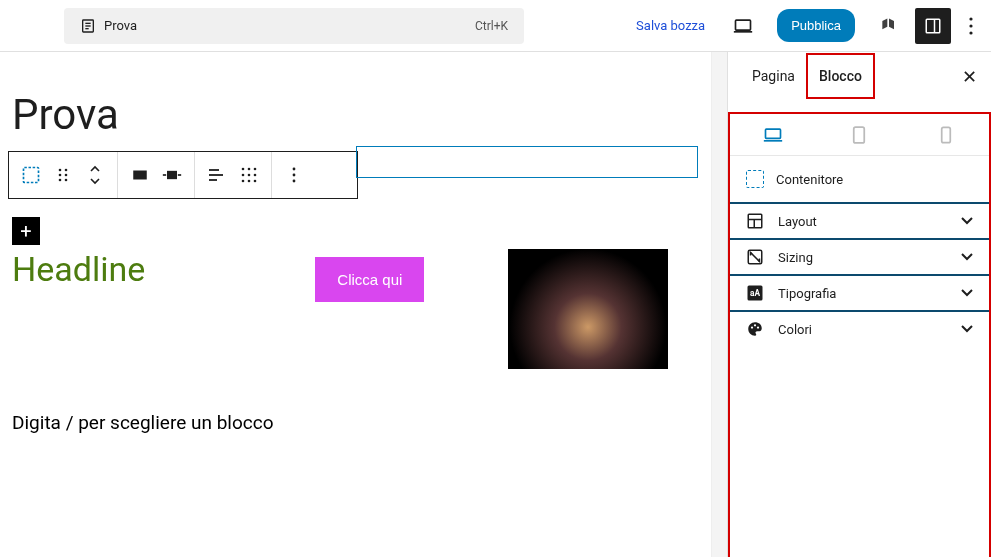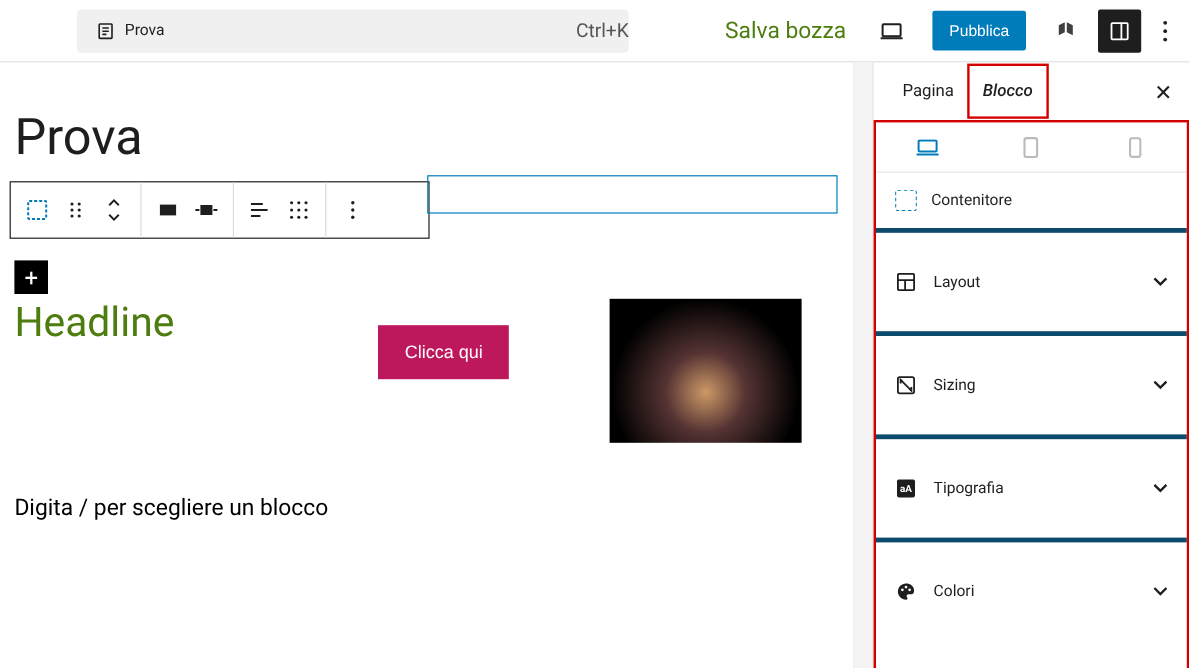--- a/index.html
+++ b/index.html
@@ -1,68 +1,68 @@
 <!DOCTYPE html>
 <html><head>
 <meta charset="utf-8">
 <style>
 * { box-sizing: border-box; margin: 0; padding: 0; }
 body { font-family: -apple-system, BlinkMacSystemFont, "Segoe UI", Roboto, sans-serif; width: 991px; height: 557px; overflow: hidden; background: #fff; font-size: 13px; color: #1e1e1e; }
 
 .topbar { height: 52px; display: flex; align-items: center; padding: 0 8px; border-bottom: 1px solid #e0e0e0; gap: 8px; }
 .title-chip { background: #f0f0f0; border-radius: 4px; height: 36px; flex: 0 0 460px; display: flex; align-items: center; padding: 0 16px; margin-left: 56px; position: relative; }
 .title-chip .doc-icon { margin-right: 8px; stroke: #1e1e1e; }
-.title-chip .shortcut { position: absolute; right: 0; color: #555; font-size: 16px; }
+.title-chip .shortcut { position: absolute; right: 16px; color: #555; font-size: 12px; }
 .topbar .spacer { flex: 1; }
-.save-draft { color: #4d7c0f; font-size: 19px; margin-right: 12px; cursor: pointer; }
+.save-draft { color: #1d4ed8; font-size: 13px; margin-right: 12px; cursor: pointer; }
 .device-btn { width: 36px; height: 36px; display: flex; align-items: center; justify-content: center; }
-.publish-btn { background: #007cba; color: #fff; border: none; padding: 9px 14px; font-size: 13px; border-radius: 2px; margin: 0 8px; cursor: pointer; }
+.publish-btn { background: #007cba; color: #fff; border: none; padding: 9px 14px; font-size: 13px; border-radius: 12px; margin: 0 8px; cursor: pointer; }
 .icon-btn { width: 36px; height: 36px; display: flex; align-items: center; justify-content: center; cursor: pointer; border-radius: 2px; }
 .icon-btn.dark { background: #1e1e1e; color: #fff; }
 .dots-btn { width: 24px; display: flex; align-items: center; justify-content: center; }
 
 .main { display: flex; height: calc(100% - 52px); }
 .canvas { flex: 1; padding: 0 8px 0 8px; overflow: hidden; position: relative; }
 .page-title { font-size: 42px; font-weight: 400; margin: 38px 0 12px 4px; color: #1e1e1e; }
 
 .block-toolbar { display: flex; border: 1px solid #1e1e1e; height: 48px; width: 350px; background: #fff; }
 .bt-group { display: flex; align-items: center; border-right: 1px solid #ddd; padding: 0 6px; }
 .bt-group:last-child { border-right: none; }
 .bt-btn { width: 32px; height: 36px; display: flex; align-items: center; justify-content: center; cursor: pointer; }
 
 .selected-container { position: absolute; left: 356px; top: 94px; width: 342px; height: 32px; border: 1.5px solid #007cba; }
 
 .add-btn { width: 28px; height: 28px; background: #000; color: #fff; display: flex; align-items: center; justify-content: center; margin: 18px 0 4px 4px; cursor: pointer; font-size: 20px; }
 
 .content-row { display: flex; align-items: flex-start; gap: 20px; margin-left: 4px; }
 .headline { font-size: 34px; font-weight: 400; color: #4d7c0f; }
-.cta-btn { background: #be185d; color: #fff; border: none; padding: 14px 22px; font-size: 15px; margin-left: 150px; margin-top: 22px; cursor: pointer; }
+.cta-btn { background: #d946ef; color: #fff; border: none; padding: 14px 22px; font-size: 15px; margin-left: 150px; margin-top: 8px; cursor: pointer; }
 .img-placeholder { width: 160px; height: 120px; background: radial-gradient(circle at 50% 65%, #c96 0%, #533 30%, #000 70%); margin-left: 64px; }
 
 .placeholder-text { color: #000000; margin: 42px 0 0 4px; font-size: 19px; }
 
 .scroll-gutter { width: 16px; background: #f4f4f4; border-left: 1px solid #eee; }
 
 .sidebar { width: 264px; border-left: 1px solid #e0e0e0; display: flex; flex-direction: column; }
 .tabs { display: flex; align-items: center; height: 48px; padding: 0 12px; position: relative; }
 .tab { padding: 14px 12px; font-size: 14px; color: #1e1e1e; cursor: pointer; }
-.tab.active { font-weight: 500; font-style: italic; }
+.tab.active { font-weight: 500; }
 .tab.hl { outline: 2px solid #d40000; outline-offset: -1px; }
 .close-tabs { position: absolute; right: 14px; top: 14px; cursor: pointer; font-size: 18px; }
 
-.panel-body { flex: 1; outline: 2px solid #d40000; margin: 2px 2px 0 2px; }
+.panel-body { flex: 1; outline: 2px solid #d40000; margin: 14px 2px 0 2px; }
 
 .device-row { display: flex; height: 42px; border-bottom: 1px solid #e7e7e7; }
 .device-tab { flex: 1; display: flex; align-items: center; justify-content: center; cursor: pointer; }
 .device-tab.active svg { stroke: #007cba; }
 
 .block-label { display: flex; align-items: center; gap: 12px; padding: 14px 16px; font-size: 13px; }
 .block-label .ct-icon { width: 18px; height: 18px; border: 1.5px dashed #007cba; border-radius: 2px; }
 
-.section { display: flex; align-items: center; padding: 32px 16px; border-top: 4px solid #0c4a6e; cursor: pointer; }
+.section { display: flex; align-items: center; padding: 8px 16px; border-top: 2px solid #0c4a6e; cursor: pointer; }
 .section .s-icon { width: 18px; height: 18px; margin-right: 14px; display: flex; align-items: center; justify-content: flex-end; }
 .section .chev { margin-left: auto; }
 
 svg { display: block; }
 </style>
 </head>
 <body>
 
 <div class="topbar">
   <div class="title-chip">

